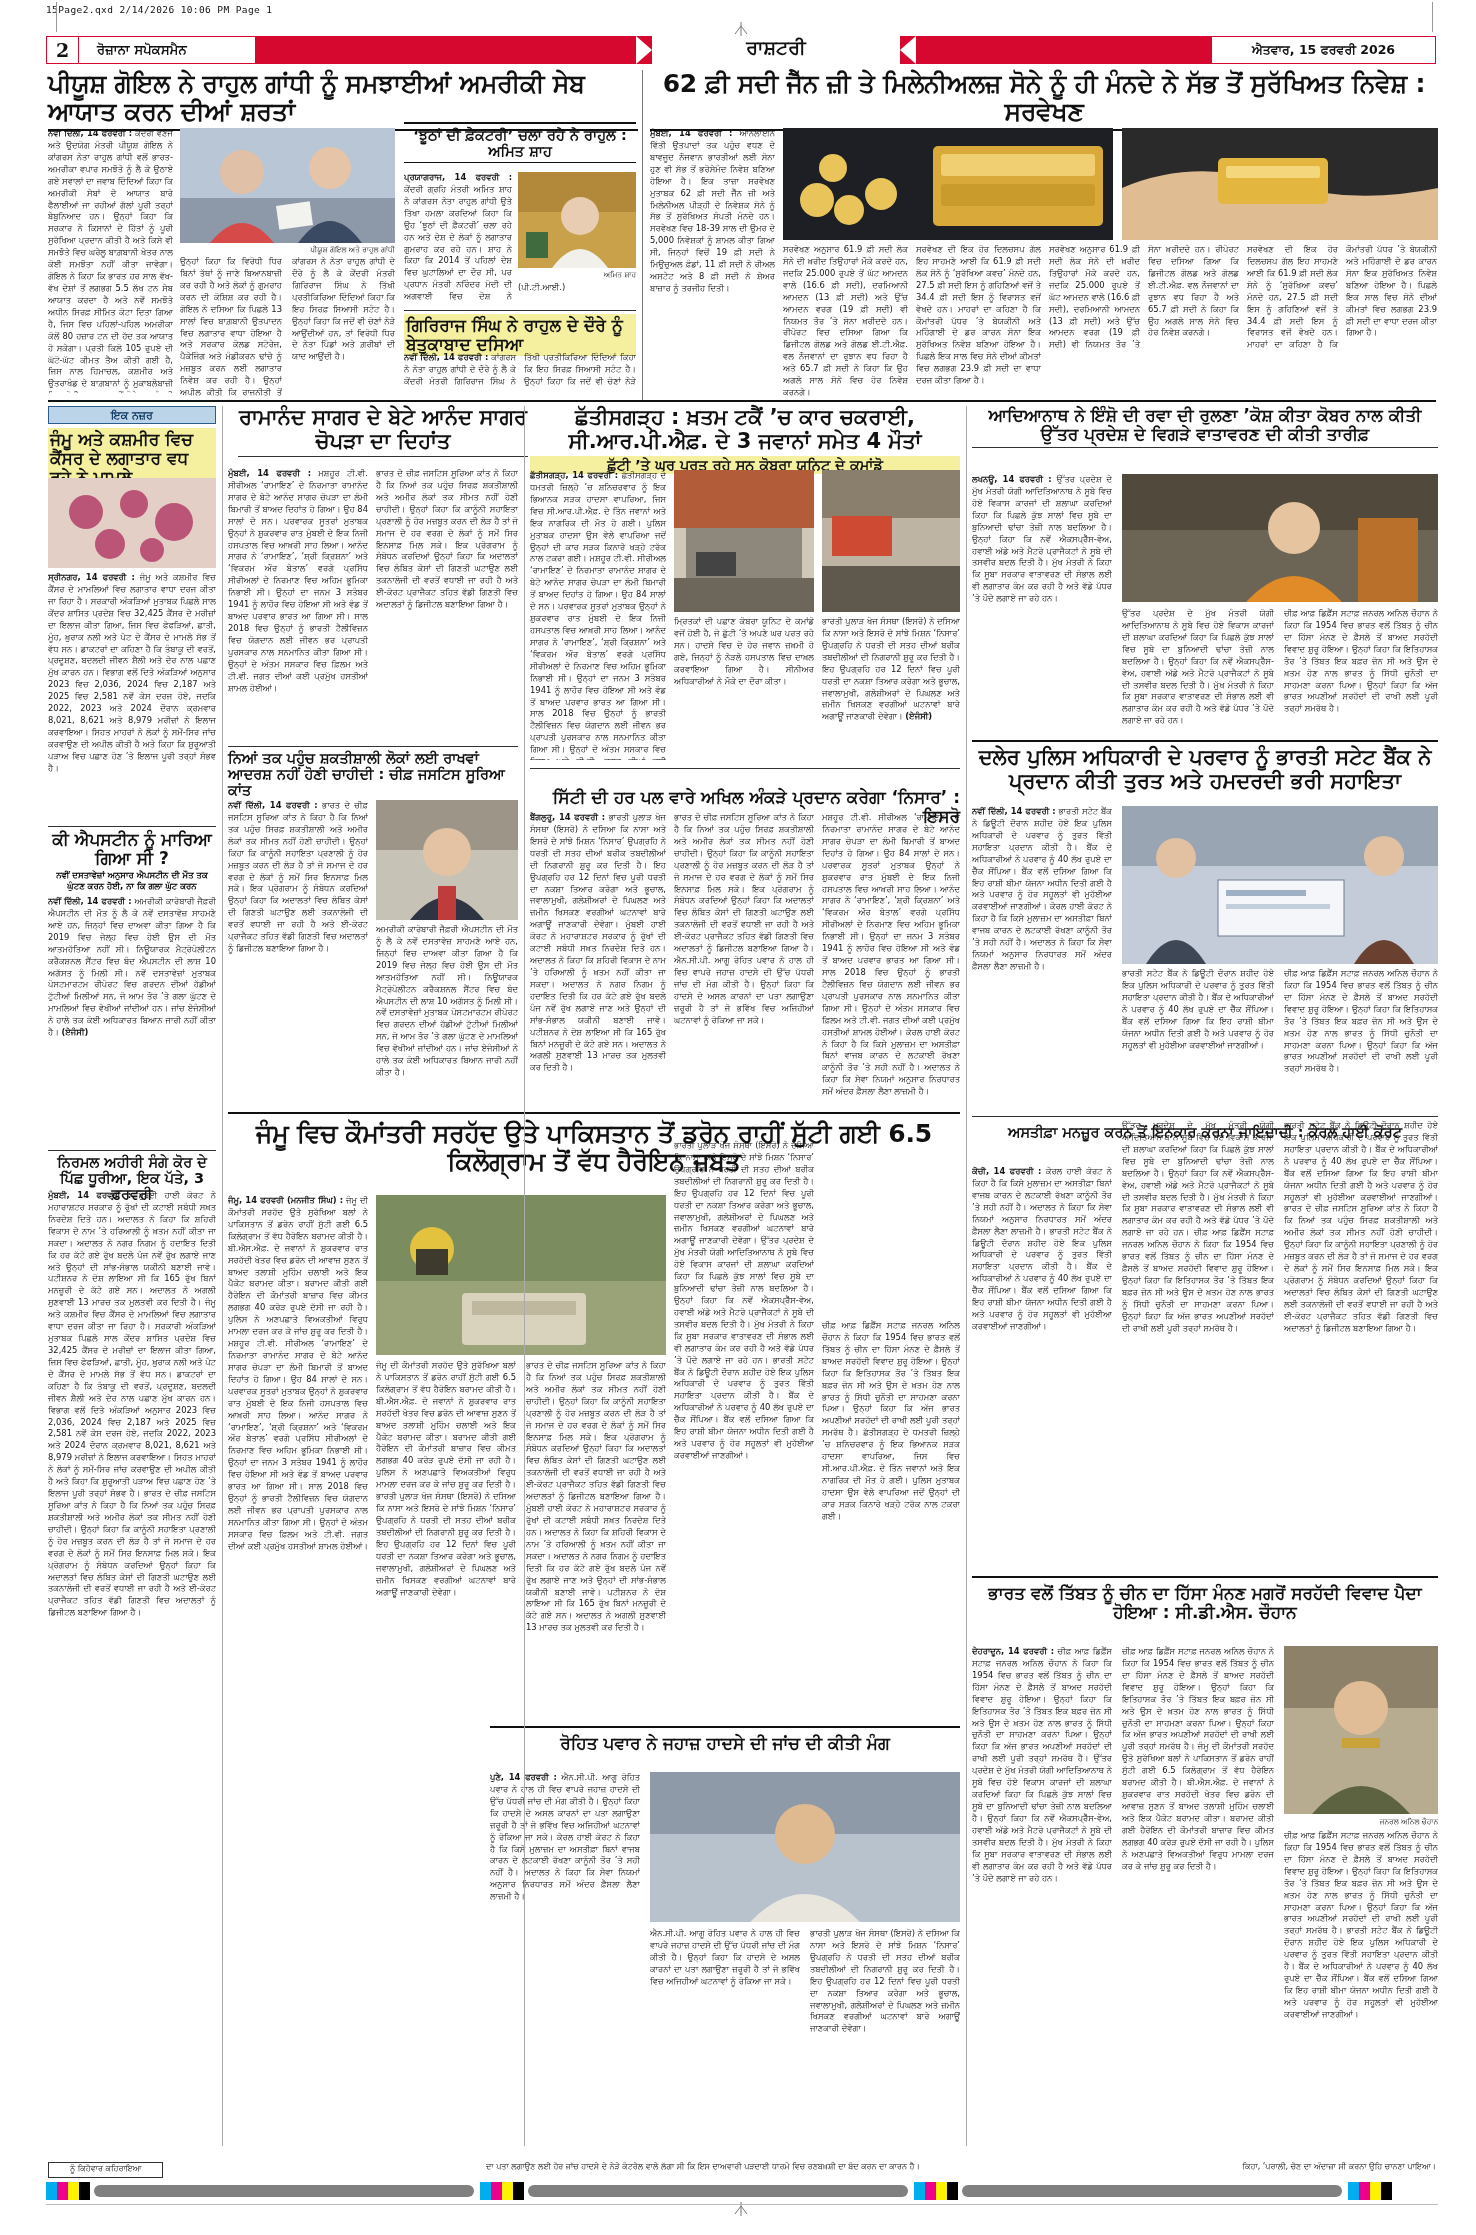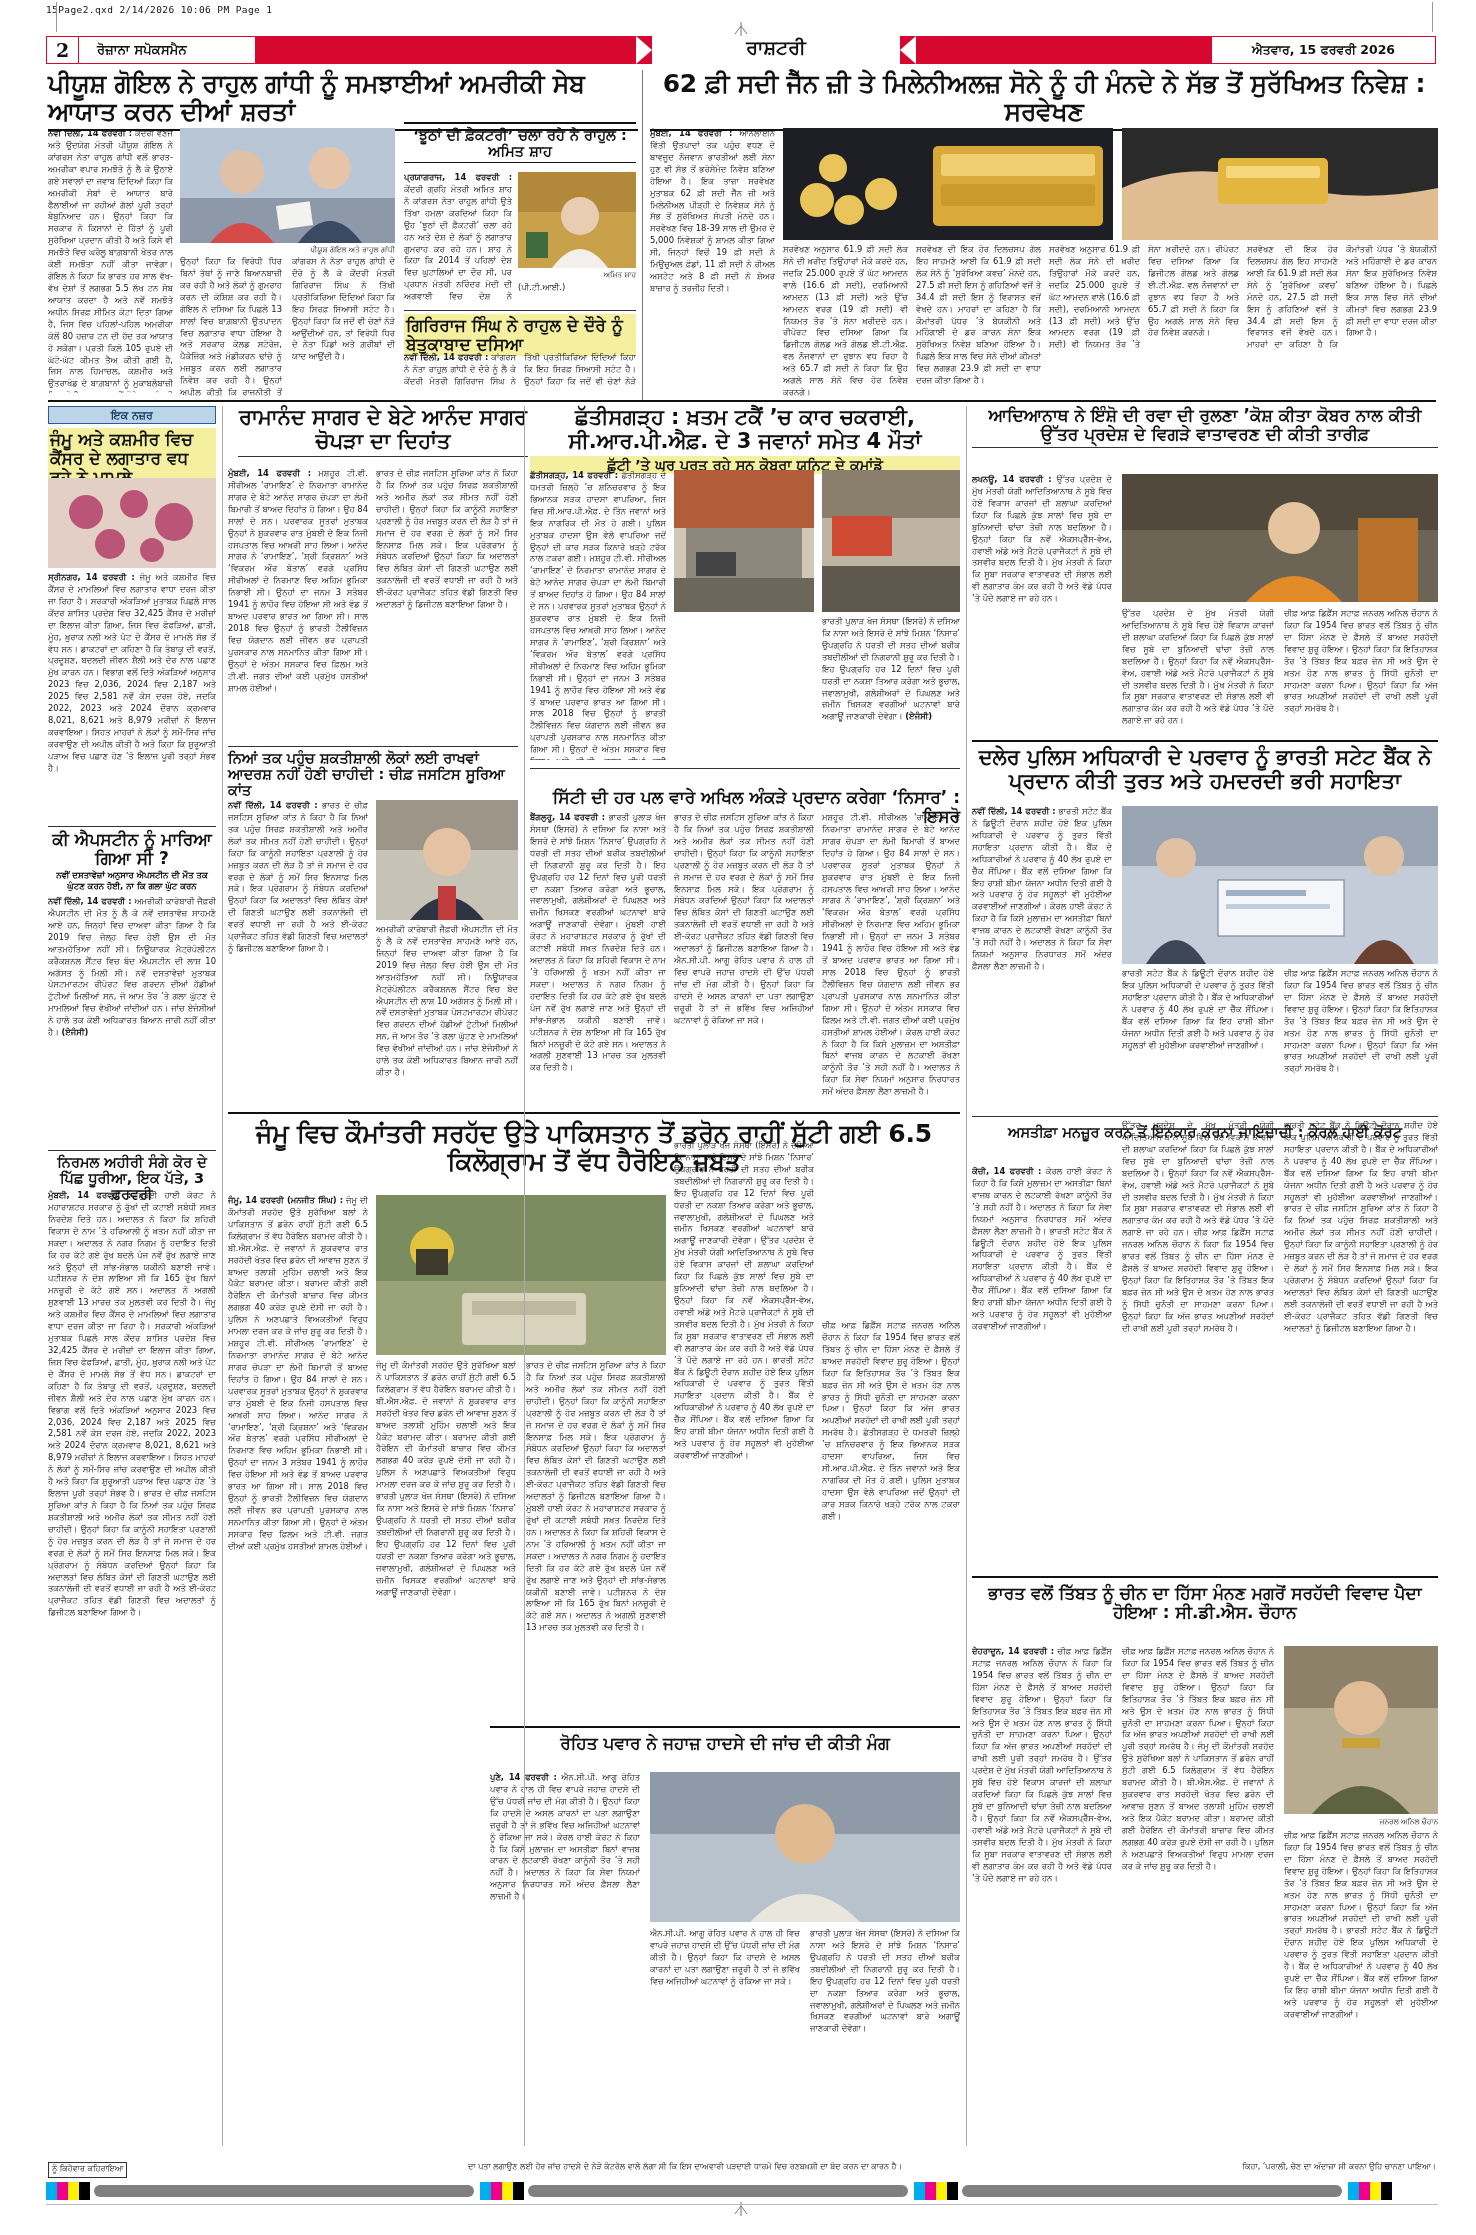--- a/index.html
+++ b/index.html
@@ -99,21 +99,21 @@
   .cmyk-grp span{width:11px;height:18px;display:block;}
   .c-c{background:#00aeef;} .c-m{background:#ec008c;}
   .c-y{background:#fff200;} .c-k{background:#000;}
   .gray-bar{position:absolute;top:3px;height:12px;background:#808080;border-radius:6px;}
 
   .foot-text{
     position:absolute;left:48px;top:2162px;width:1388px;height:16px;
     font-size:8px;color:#111;display:flex;justify-content:space-between;
   }
   .foot-text span{white-space:nowrap;}
-  .foot-box{border:1px solid #333;padding:1px 3px;}
+  .foot-box{border:1px solid #333;padding:1px 21px;}
 </style>
 </head>
 <body>
 
 <div class="page">
 
   <div class="slug">15Page2.qxd   2/14/2026   10:06 PM   Page 1</div>
   <div class="reg-vline"></div>
   <div class="reg-vline2"></div>
   <svg class="reg-cross-top" viewBox="0 0 18 14">
@@ -342,20 +342,23 @@
     </svg>
   </div>
   <div class="ph img-l" style="position:absolute;left:822px;top:470px;width:138px;height:142px;">
     <svg width="138" height="142" viewBox="0 0 138 142">
       <rect width="138" height="142" fill="#bdb4a4"></rect>
       <rect x="0" y="0" width="138" height="48" fill="#8a7f6d"></rect>
       <rect x="10" y="46" width="60" height="40" fill="#cf4a33"></rect>
       <path d="M0 96 L138 96 L138 142 L0 142 z" fill="#5f584d"></path>
     </svg>
   </div>
+  <div class="body-col" style="position:absolute;left:674px;top:616px;width:140px;height:146px;">
+    <span>ਮ੍ਰਿਤਕਾਂ ਦੀ ਪਛਾਣ ਕੋਬਰਾ ਯੂਨਿਟ ਦੇ ਕਮਾਂਡੋ ਵਜੋਂ ਹੋਈ ਹੈ, ਜੋ ਛੁੱਟੀ ’ਤੇ ਅਪਣੇ ਘਰ ਪਰਤ ਰਹੇ ਸਨ। ਹਾਦਸੇ ਵਿਚ ਦੋ ਹੋਰ ਜਵਾਨ ਜ਼ਖ਼ਮੀ ਹੋ ਗਏ, ਜਿਨ੍ਹਾਂ ਨੂੰ ਨੇੜਲੇ ਹਸਪਤਾਲ ਵਿਚ ਦਾਖ਼ਲ ਕਰਵਾਇਆ ਗਿਆ ਹੈ। ਸੀਨੀਅਰ ਅਧਿਕਾਰੀਆਂ ਨੇ ਮੌਕੇ ਦਾ ਦੌਰਾ ਕੀਤਾ।</span>
+  </div>
   <div class="body-col" style="position:absolute;left:822px;top:616px;width:138px;height:146px;">
     <span>ਭਾਰਤੀ ਪੁਲਾੜ ਖੋਜ ਸੰਸਥਾ (ਇਸਰੋ) ਨੇ ਦਸਿਆ ਕਿ ਨਾਸਾ ਅਤੇ ਇਸਰੋ ਦੇ ਸਾਂਝੇ ਮਿਸ਼ਨ ‘ਨਿਸਾਰ’ ਉਪਗ੍ਰਹਿ ਨੇ ਧਰਤੀ ਦੀ ਸਤਹ ਦੀਆਂ ਬਰੀਕ ਤਬਦੀਲੀਆਂ ਦੀ ਨਿਗਰਾਨੀ ਸ਼ੁਰੂ ਕਰ ਦਿਤੀ ਹੈ। ਇਹ ਉਪਗ੍ਰਹਿ ਹਰ 12 ਦਿਨਾਂ ਵਿਚ ਪੂਰੀ ਧਰਤੀ ਦਾ ਨਕਸ਼ਾ ਤਿਆਰ ਕਰੇਗਾ ਅਤੇ ਭੂਚਾਲ, ਜਵਾਲਾਮੁਖੀ, ਗਲੇਸ਼ੀਅਰਾਂ ਦੇ ਪਿਘਲਣ ਅਤੇ ਜ਼ਮੀਨ ਖਿਸਕਣ ਵਰਗੀਆਂ ਘਟਨਾਵਾਂ ਬਾਰੇ ਅਗਾਊਂ ਜਾਣਕਾਰੀ ਦੇਵੇਗਾ।</span>
     <b>(ਏਜੰਸੀ)</b>
   </div>
 
   <div style="position:absolute;left:530px;top:768px;width:430px;">
     <div class="hr1"></div>
     <div class="hl hl-md" style="margin-top:19px;text-align:right;">ਸਿੱਟੀ ਦੀ ਹਰ ਪਲ ਵਾਰੇ ਅਖਿਲ ਅੰਕੜੇ ਪ੍ਰਦਾਨ ਕਰੇਗਾ ‘ਨਿਸਾਰ’ : ਇਸਰੋ</div>
   </div>
   <div class="body-col" style="position:absolute;left:530px;top:812px;width:136px;height:320px;">

